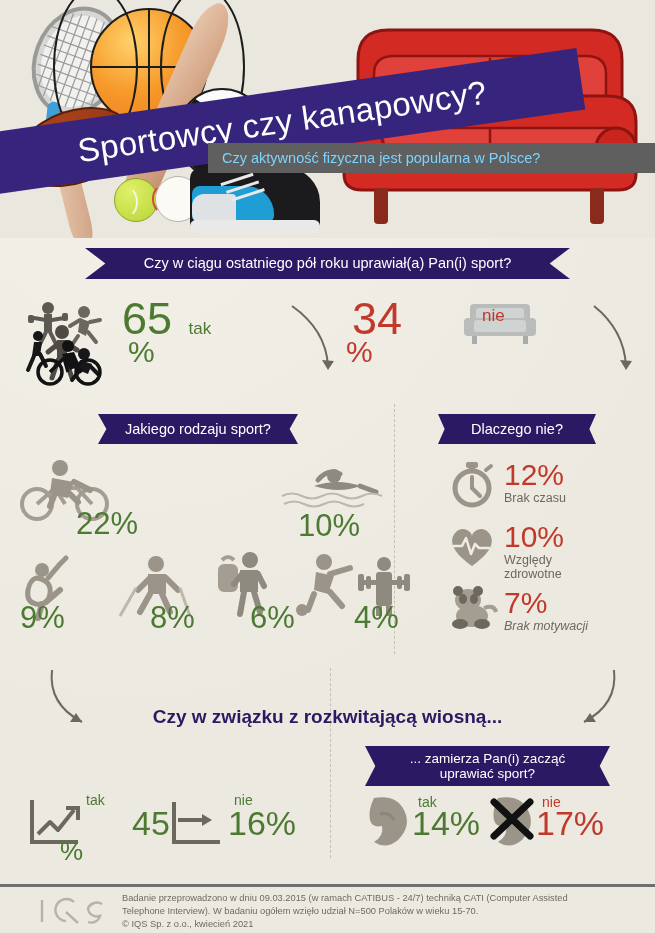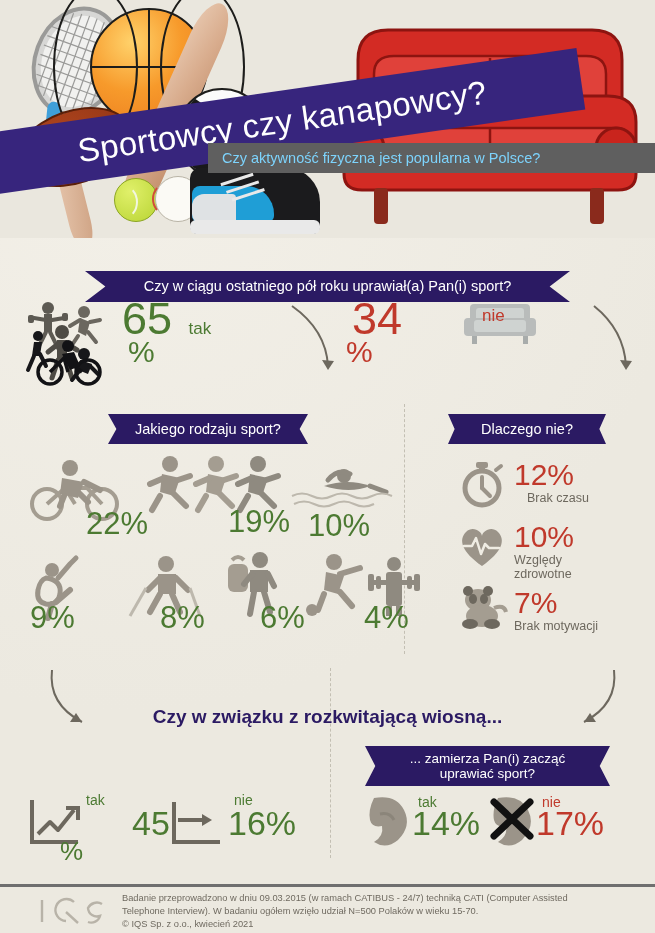--- a/index.html
+++ b/index.html
@@ -94,32 +94,32 @@
 
   
   .green { color: #4c7a32; }
   .red   { color: #c0392b; }
 
   .big-num { font-size: 45px; line-height: .95; font-weight: 400; }
   .pct-sm  { font-size: 30px; line-height: .95; }
   .lbl-yn  { font-size: 17px; }
 
   .sec-q1 { position: absolute; left: 0; top: 248px; width: 655px; }
-  .rib-q1 { left: 85px; top: 0px; width: 485px; height: 31px; font-size: 14.5px; margin-top: 23px; }
+  .rib-q1 { left: 85px; top: 0px; width: 485px; height: 31px; font-size: 14.5px; }
 
   .yes-block { position: absolute; left: 22px; top: 48px; width: 300px; height: 96px; }
   .no-block  { position: absolute; left: 352px; top: 48px; width: 290px; height: 96px; }
 
   .people-ico { position: absolute; left: 0; top: 2px; width: 106px; height: 88px; }
   .sofa-ico { position: absolute; left: 112px; top: 4px; width: 72px; height: 48px; }
 
   .arrow-curve { position: absolute; }
 
   
-  .sec2 { position: absolute; left: 16px; top: 404px; width: 636px; height: 256px; }
+  .sec2 { position: absolute; left: 6px; top: 404px; width: 636px; height: 256px; }
   .rib-sport { left: 92px; top: 10px; width: 200px; height: 30px; font-size: 14.5px; }
   .rib-why   { left: 432px; top: 10px; width: 158px; height: 30px; font-size: 14.5px; }
   .vdivider {
     position: absolute; left: 388px; top: 0px; width: 0; height: 250px;
     border-left: 1px dashed #c3bfb3;
   }
   .sport-item { position: absolute; text-align: left; }
   .sport-item .pc { font-size: 31px; color: #4c7a32; }
   .why-row { position: absolute; display: flex; align-items: flex-start; }
   .why-num { font-size: 30px; color: #c0392b; line-height: 1; }
@@ -333,40 +333,20 @@
         </g>
         <g fill="#9b9489">
           <circle cx="40" cy="8" r="8"></circle>
           <path d="M32 18 l22 4 l-6 16 l-18 -4z"></path>
           <path d="M34 36 l-4 10 M50 34 l8 8 M54 22 l16 8" stroke="#9b9489" stroke-width="6" fill="none" stroke-linecap="round"></path>
         </g>
       </svg>
       <div class="pc" style="position:absolute; left:56px; top:46px;">22%</div>
     </div>
 
-    <div class="sport-item" style="left:130px; top:50px; width:180px;">
-      <svg width="150" height="66" viewBox="0 0 150 66">
-        <g fill="#9b9489">
-          <circle cx="24" cy="10" r="8"></circle>
-          <path d="M16 20 l18 4 l-6 18 l-14 -4z"></path>
-          <path d="M14 42 l-8 14 M28 40 l12 12 M18 24 l-14 6 M32 26 l12 -4" stroke="#9b9489" stroke-width="6" fill="none" stroke-linecap="round"></path>
-        </g>
-        <g fill="#a49d91">
-          <circle cx="70" cy="10" r="8"></circle>
-          <path d="M62 20 l18 4 l-6 18 l-14 -4z"></path>
-          <path d="M60 42 l-8 14 M74 40 l12 12 M64 24 l-14 6 M78 26 l12 -4" stroke="#a49d91" stroke-width="6" fill="none" stroke-linecap="round"></path>
-        </g>
-        <g fill="#8f8a80">
-          <circle cx="112" cy="10" r="8"></circle>
-          <path d="M104 20 l18 4 l-6 18 l-14 -4z"></path>
-          <path d="M102 42 l-8 14 M116 40 l12 12 M106 24 l-14 6 M120 26 l12 -4" stroke="#8f8a80" stroke-width="6" fill="none" stroke-linecap="round"></path>
-        </g>
-      </svg>
-      <div class="pc" style="position:absolute; left:82px; top:50px;">19%</div>
-    </div>
 
     <div class="sport-item" style="left:272px; top:62px; width:120px;">
       <svg width="110" height="48" viewBox="0 0 110 48">
         <g fill="#8f8a80">
           <circle cx="56" cy="10" r="7"></circle>
           <path d="M36 20 q24 -8 46 0 q-20 8 -46 0z"></path>
           <path d="M40 14 q10 -12 22 -6" stroke="#8f8a80" stroke-width="5" fill="none" stroke-linecap="round"></path>
           <path d="M82 20 l16 6" stroke="#8f8a80" stroke-width="5" fill="none" stroke-linecap="round"></path>
         </g>
         <g stroke="#bdb8ad" stroke-width="2" fill="none">
@@ -446,21 +426,21 @@
       <svg width="52" height="52" viewBox="0 0 52 52">
         <circle cx="26" cy="30" r="17" fill="none" stroke="#9b9489" stroke-width="5"></circle>
         <rect x="20" y="4" width="12" height="6" rx="2" fill="#9b9489"></rect>
         <rect x="23" y="9" width="6" height="6" fill="#9b9489"></rect>
         <line x1="26" y1="30" x2="26" y2="19" stroke="#9b9489" stroke-width="4" stroke-linecap="round"></line>
         <line x1="26" y1="30" x2="34" y2="38" stroke="#9b9489" stroke-width="4" stroke-linecap="round"></line>
         <line x1="40" y1="12" x2="45" y2="8" stroke="#9b9489" stroke-width="4" stroke-linecap="round"></line>
       </svg>
       <div style="margin-left:6px; margin-top:2px;">
         <div class="why-num">12%</div>
-        <div class="why-lbl" style="margin-top:1px;margin-left:13px;">Brak czasu</div>
+        <div class="why-lbl" style="margin-top:1px;">Brak czasu</div>
       </div>
     </div>
 
     <div class="why-row" style="left:440px; top:116px;">
       <svg width="52" height="52" viewBox="0 0 52 52">
         <path d="M26 46 C6 32 2 20 10 12 C17 5 26 12 26 16 C26 12 35 5 42 12 C50 20 46 32 26 46z" fill="#9b9489"></path>
         <path d="M8 26 h8 l4 -8 l5 16 l4 -10 l4 4 h10" stroke="#efece3" stroke-width="2.5" fill="none" stroke-linecap="round" stroke-linejoin="round"></path>
       </svg>
       <div style="margin-left:6px; margin-top:2px;">
         <div class="why-num">10%</div>
@@ -476,21 +456,21 @@
           <circle cx="32" cy="5" r="5" fill="#6d685e"></circle>
         <ellipse cx="17" cy="13" rx="4" ry="5" fill="#6d685e"></ellipse>
           <ellipse cx="28" cy="13" rx="4" ry="5" fill="#6d685e"></ellipse>
         <ellipse cx="26" cy="30" rx="16" ry="11" fill="#a49d91"></ellipse>
         <ellipse cx="14" cy="38" rx="8" ry="5" fill="#6d685e"></ellipse>
         <ellipse cx="36" cy="38" rx="8" ry="5" fill="#6d685e"></ellipse>
         <path d="M38 22 q10 -4 12 4" stroke="#a49d91" stroke-width="4" fill="none"></path>
       </svg>
       <div style="margin-left:6px; margin-top:2px;">
         <div class="why-num">7%</div>
-        <div class="why-lbl" style="margin-top:1px;">Brak motywacji</div>
+        <div class="why-lbl" style="margin-top:1px;font-style:italic;">Brak motywacji</div>
       </div>
     </div>
   </div>
 
   <div class="sec3">
     <div class="vdivider2"></div>
 
     <svg class="arrow-curve" style="left:46px; top:0px;" width="60" height="64">
       <path d="M6 2 q-4 34 30 52" stroke="#6d685e" stroke-width="2" fill="none"></path>
       <path d="M36 54 l-12 0 l6 -9z" fill="#6d685e"></path>

